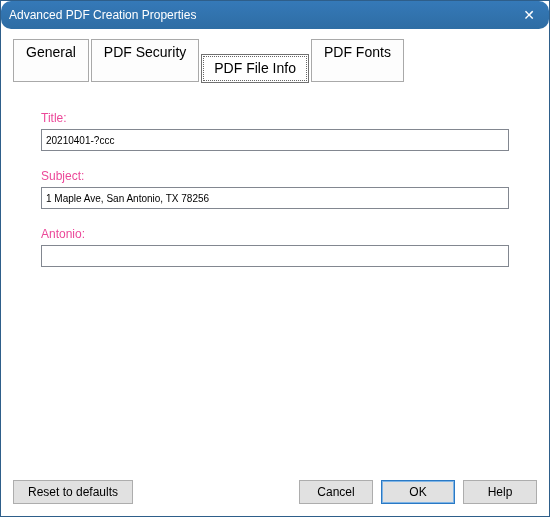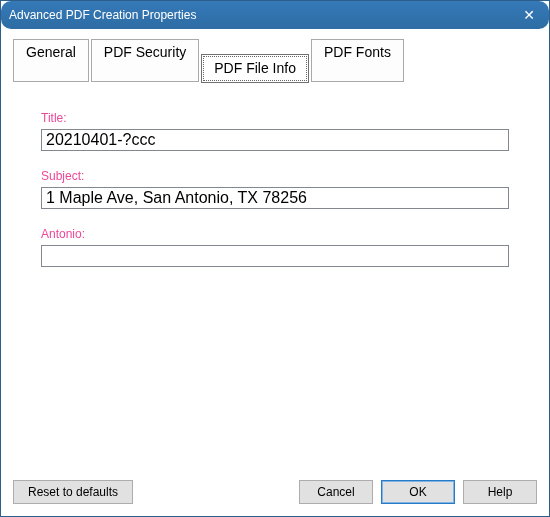--- a/index.html
+++ b/index.html
@@ -84,21 +84,21 @@
     display: block;
     margin-bottom: 4px;
     color: #ec4899;
   }
   .text-input {
     width: 100%;
     height: 22px;
     border: 1px solid #828790;
     padding: 2px 4px;
     font-family: inherit;
-    font-size: 16px;
+    font-size: 10px;
     background: #fff;
   }
   .footer {
     display: flex;
     align-items: center;
     padding: 8px 12px 12px 12px;
     gap: 8px;
   }
   .footer .spacer { flex: 1; }
   .btn {

